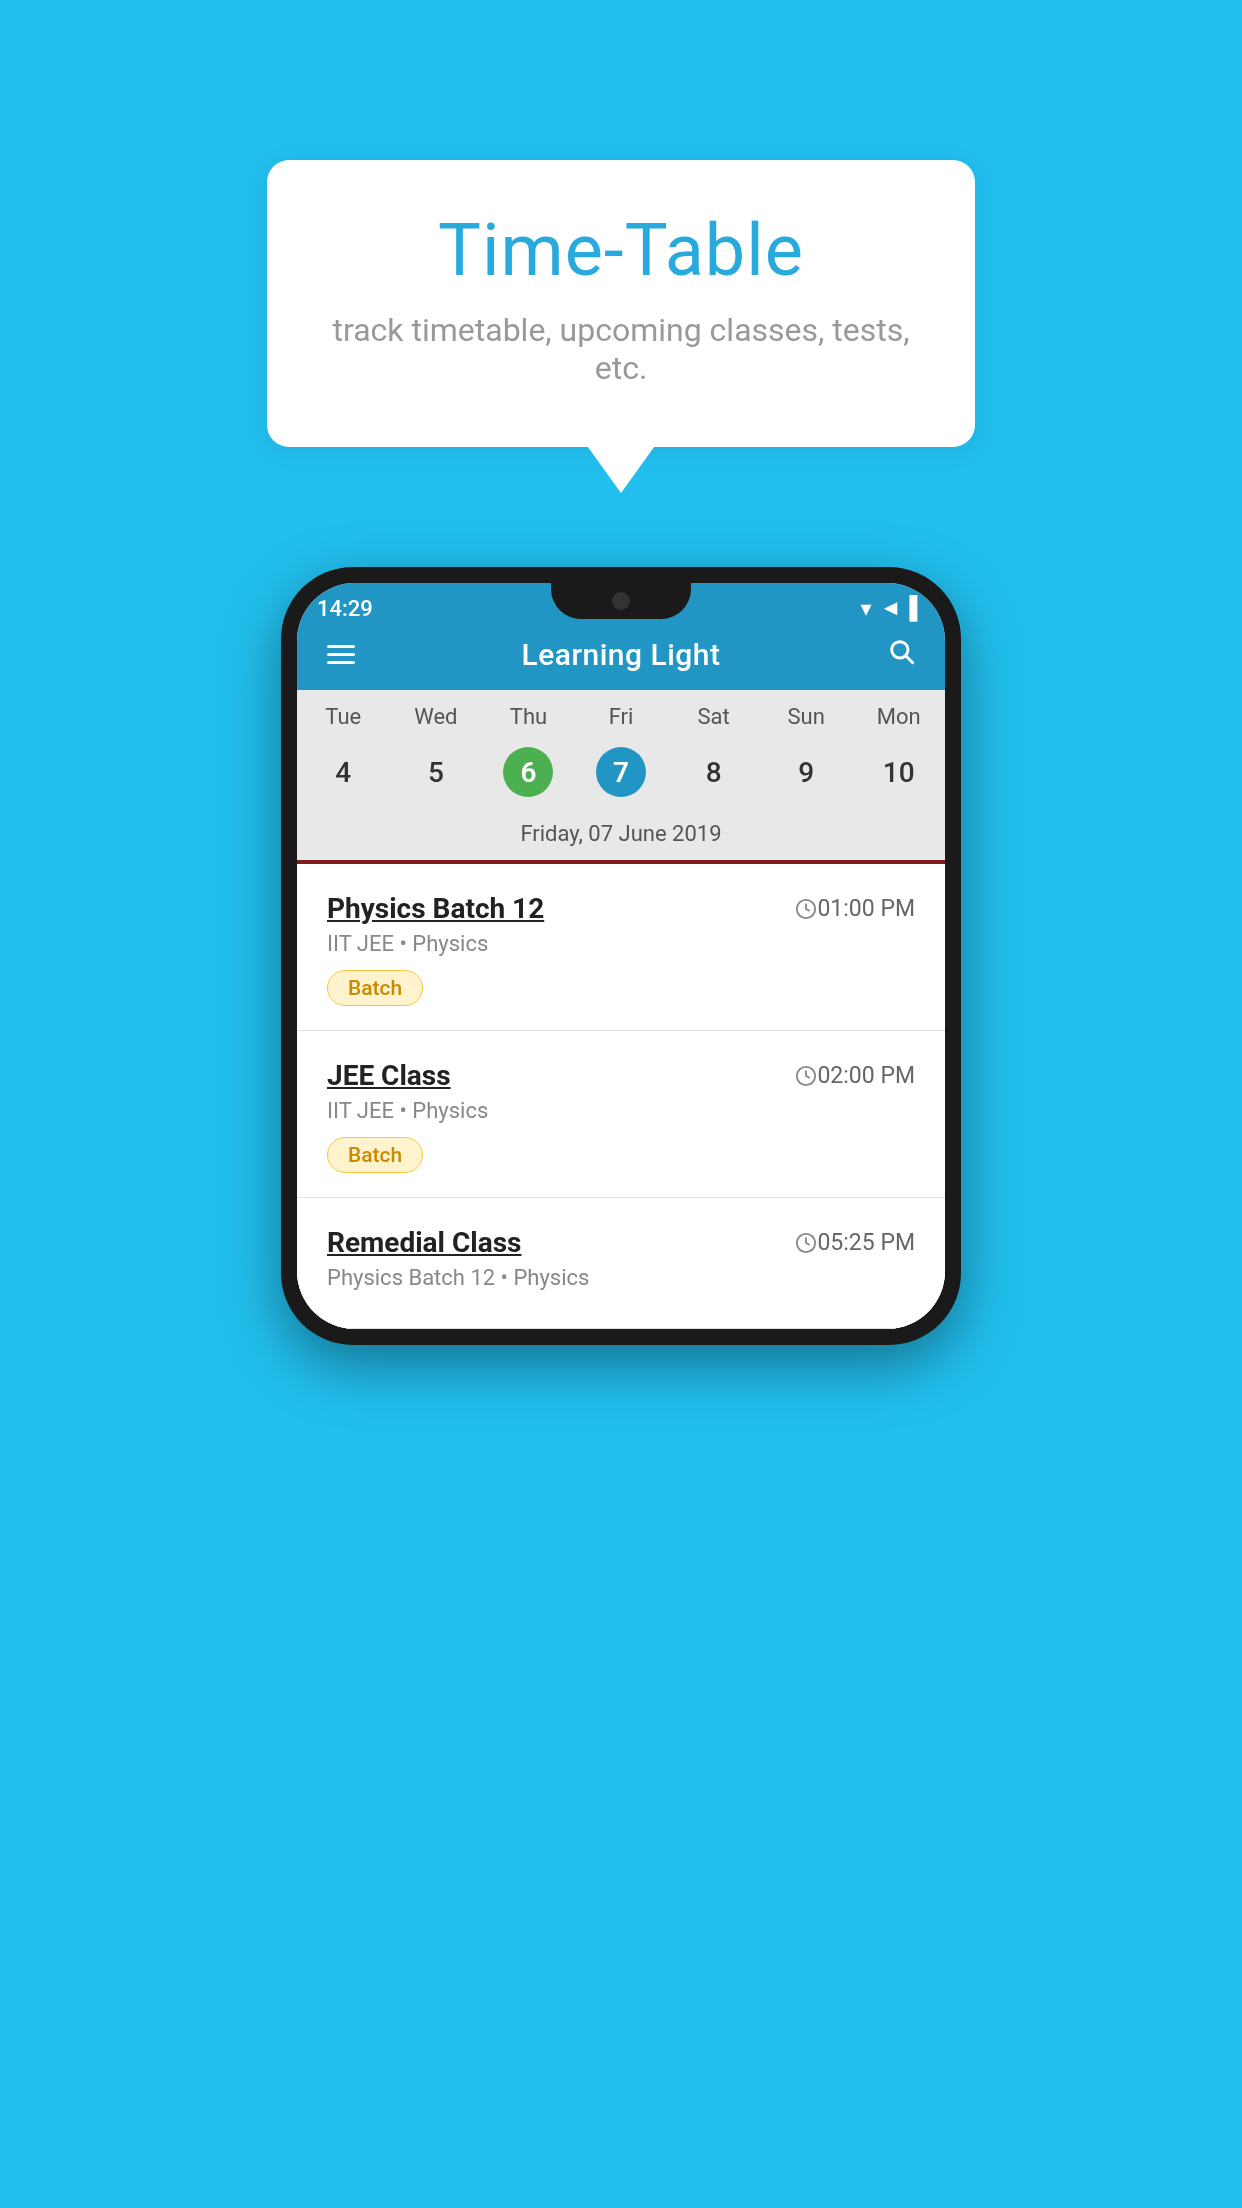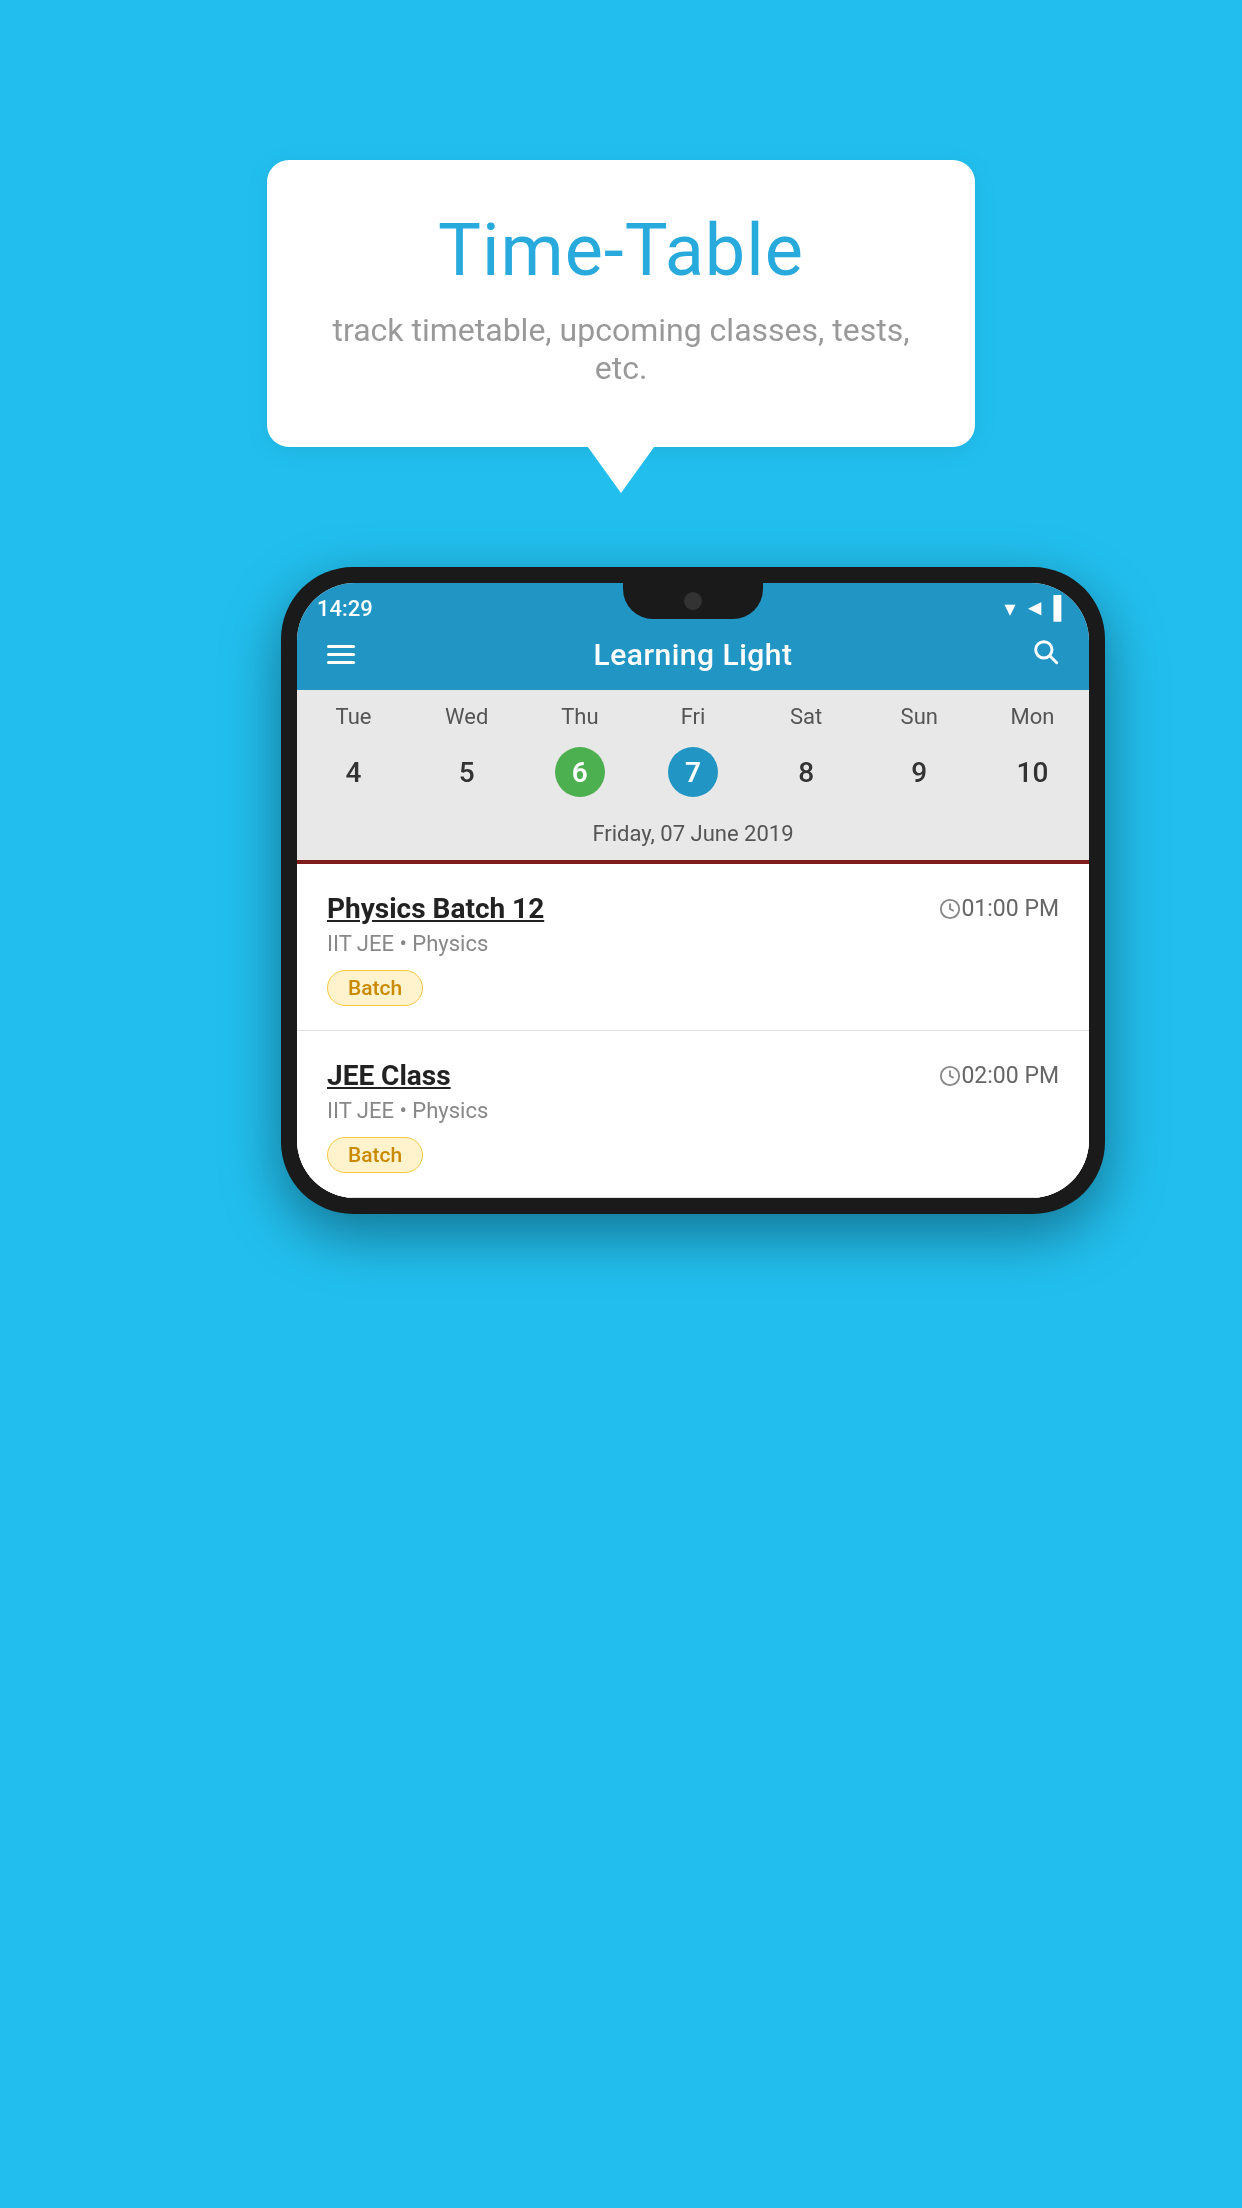--- a/index.html
+++ b/index.html
@@ -52,21 +52,21 @@
       font-weight: 400;
     }
 
     
     .phone-wrapper {
       margin-top: 120px;
       position: relative;
       width: 680px;
     }
     .phone-frame {
-      width: 824px;
+      width: 680px;
       background: #1a1a1a;
       border-radius: 72px;
       padding: 16px;
       position: relative;
       box-shadow: 0 20px 60px rgba(0,0,0,0.4);
     }
 
     
     .phone-notch-area {
       position: absolute;
@@ -360,17 +360,30 @@
                 <circle cx="12" cy="12" r="10"></circle>
                 <polyline points="12 6 12 12 16 14"></polyline>
               </svg>
               <span>02:00 PM</span>
             </span>
           </div>
           <div class="class-meta">IIT JEE • Physics</div>
           <span class="batch-tag">Batch</span>
         </div>
 
+        <div class="class-item">
+          <div class="class-item-header">
+            <span class="class-name">Remedial Class</span>
+            <span class="class-time">
+              <svg width="22" height="22" viewBox="0 0 24 24" fill="none" stroke="#888" stroke-width="2">
+                <circle cx="12" cy="12" r="10"></circle>
+                <polyline points="12 6 12 12 16 14"></polyline>
+              </svg>
+              <span>05:25 PM</span>
+            </span>
+          </div>
+          <div class="class-meta">Physics Batch 12 • Physics</div>
+        </div>
 
       </div>
     </div>
   </div>
 </div>
 
 </body></html>

